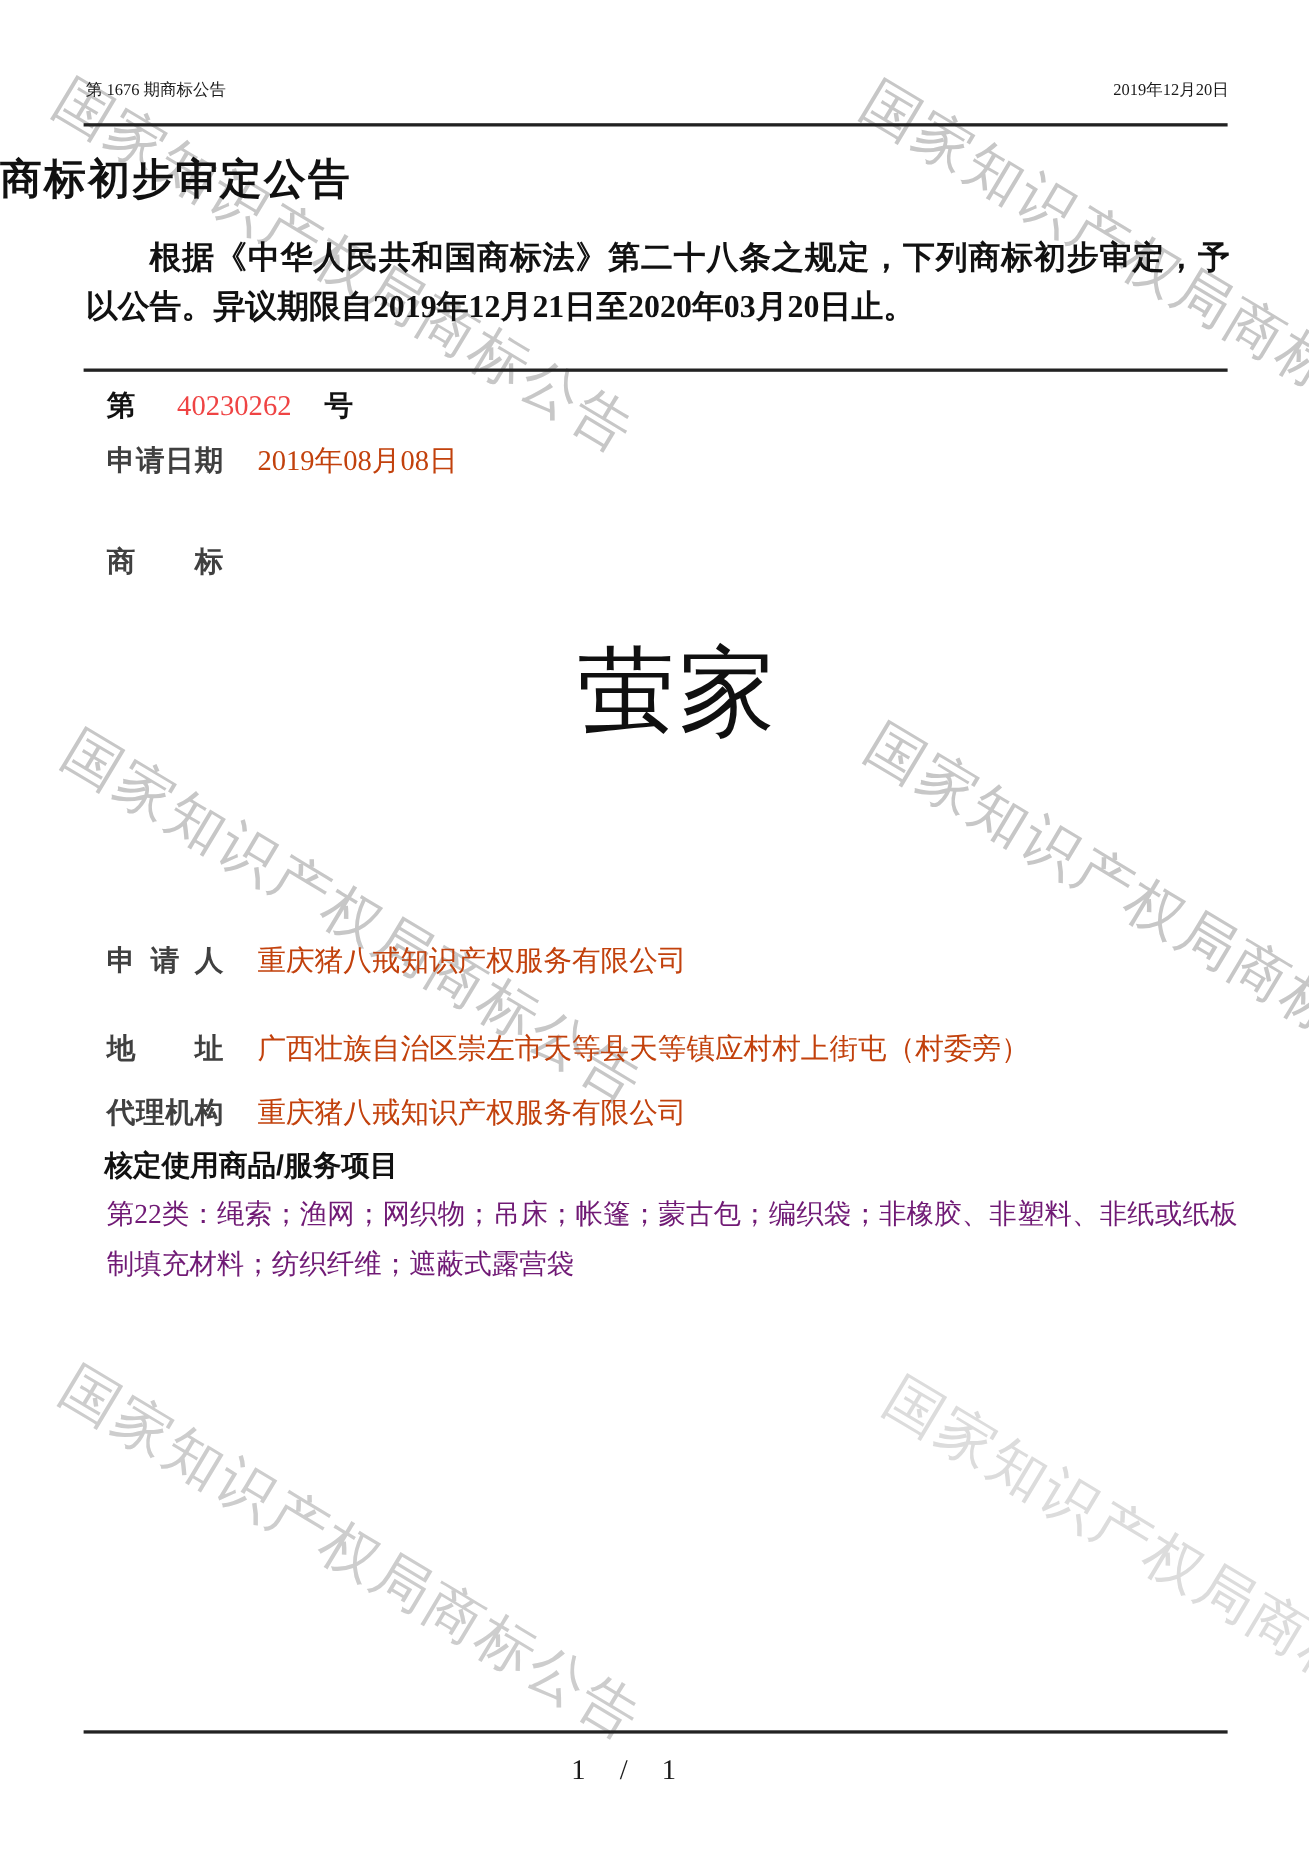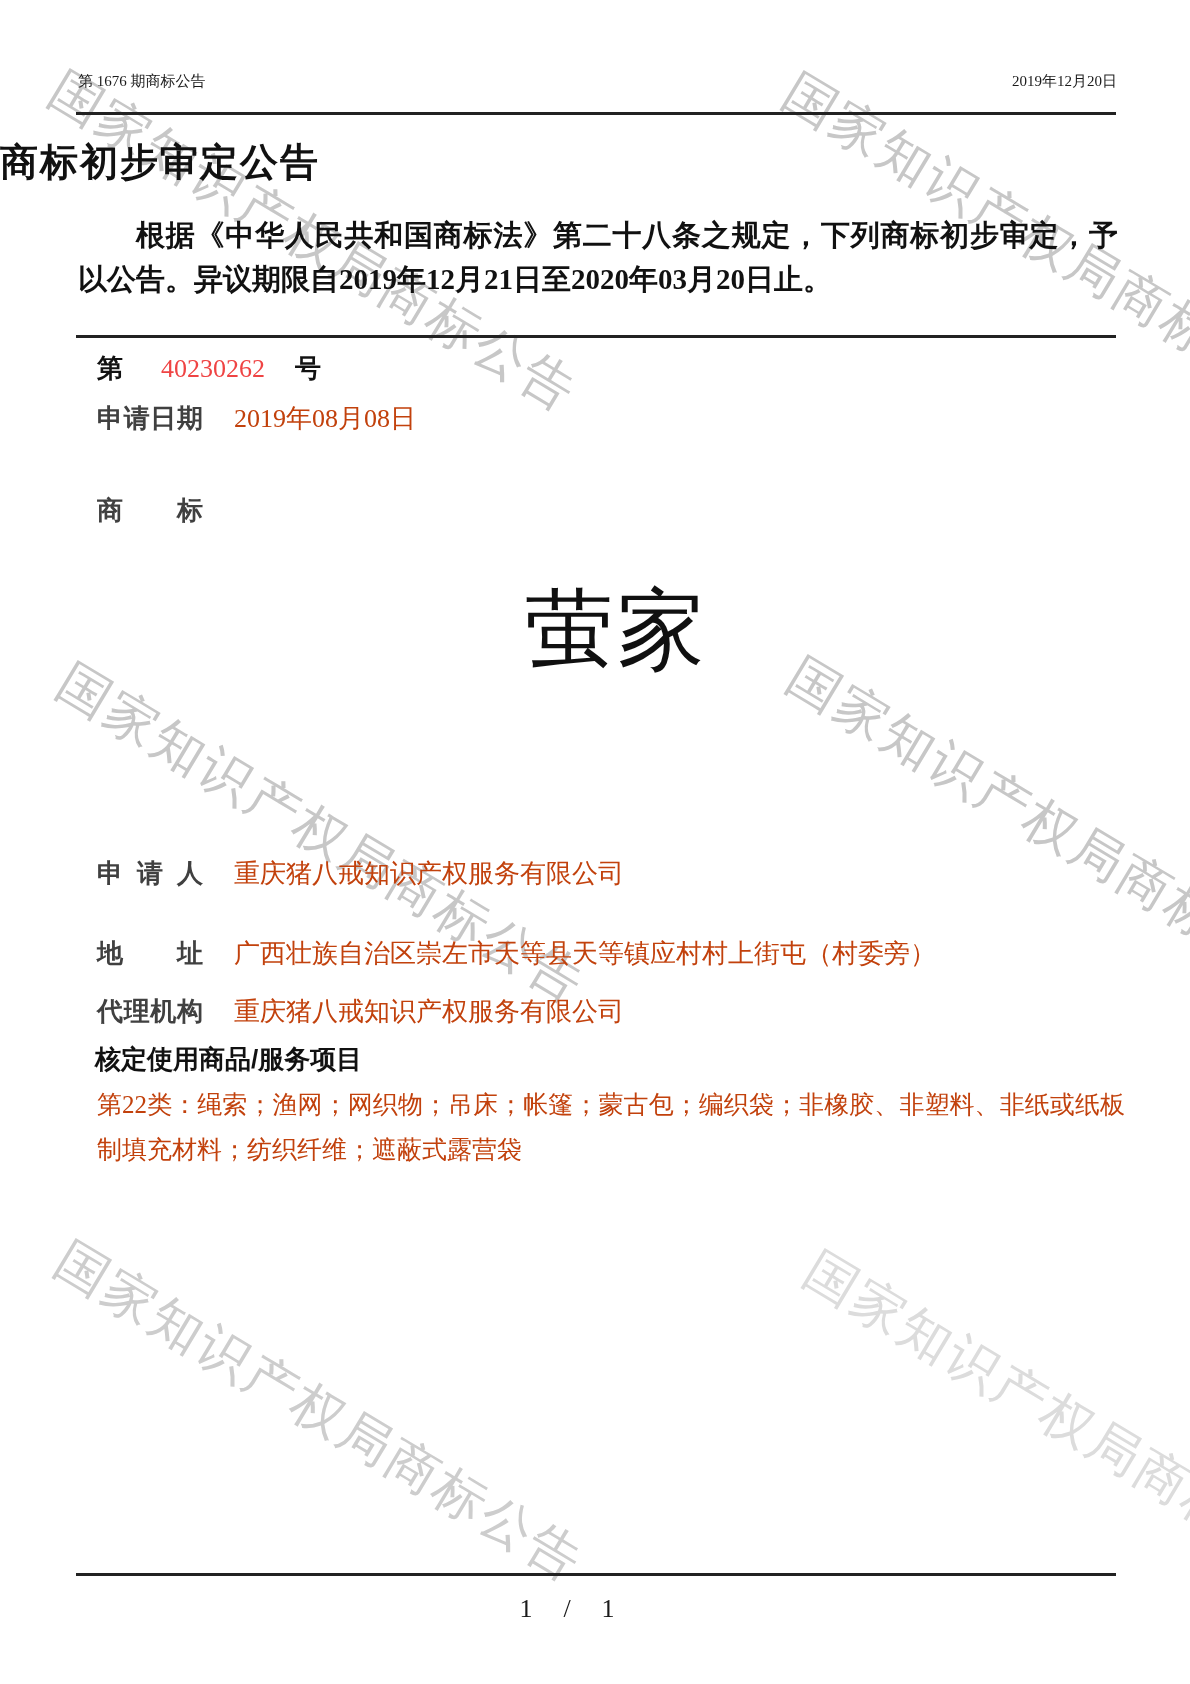--- a/index.html
+++ b/index.html
@@ -73,21 +73,21 @@
     left:0;right:0;top:583px;
     text-align:center;
     font-size:88px;line-height:96px;color:#101010;
     transform:translateX(22px);
     letter-spacing:4px;
   }
   .goods-header{left:95px;top:1042px;font-size:26px;}
   .goods-text{
     left:97px;top:1082px;width:1028px;
     font-size:25px;line-height:45px;
-    text-align:justify;color:#c2410c;
+    text-align:justify;color:#701a75;
   }
   .footer-page{
     left:0;right:0;top:1594px;
     display:flex;justify-content:center;align-items:baseline;gap:31px;
     transform:translateX(-28px);
     font-size:26px;color:#1a1a1a;
   }
 </style>
 </head>
 <body>

